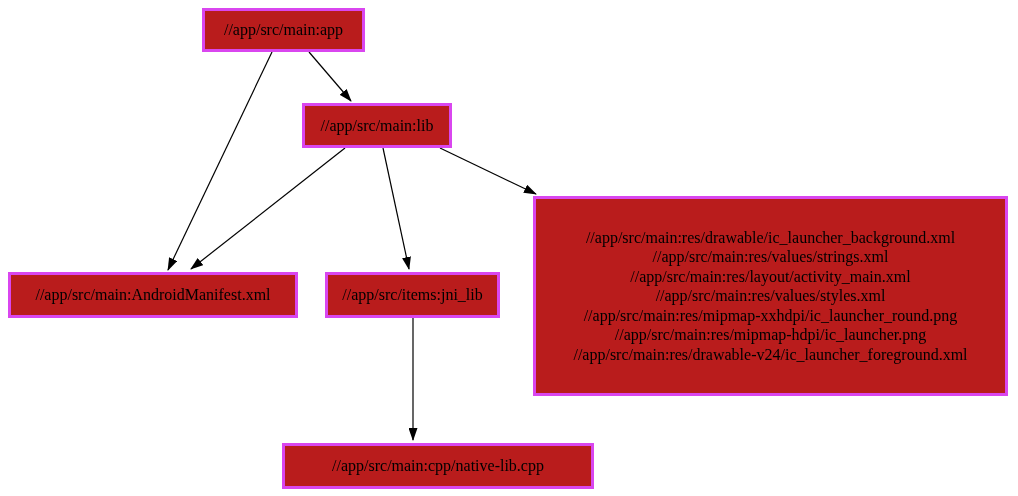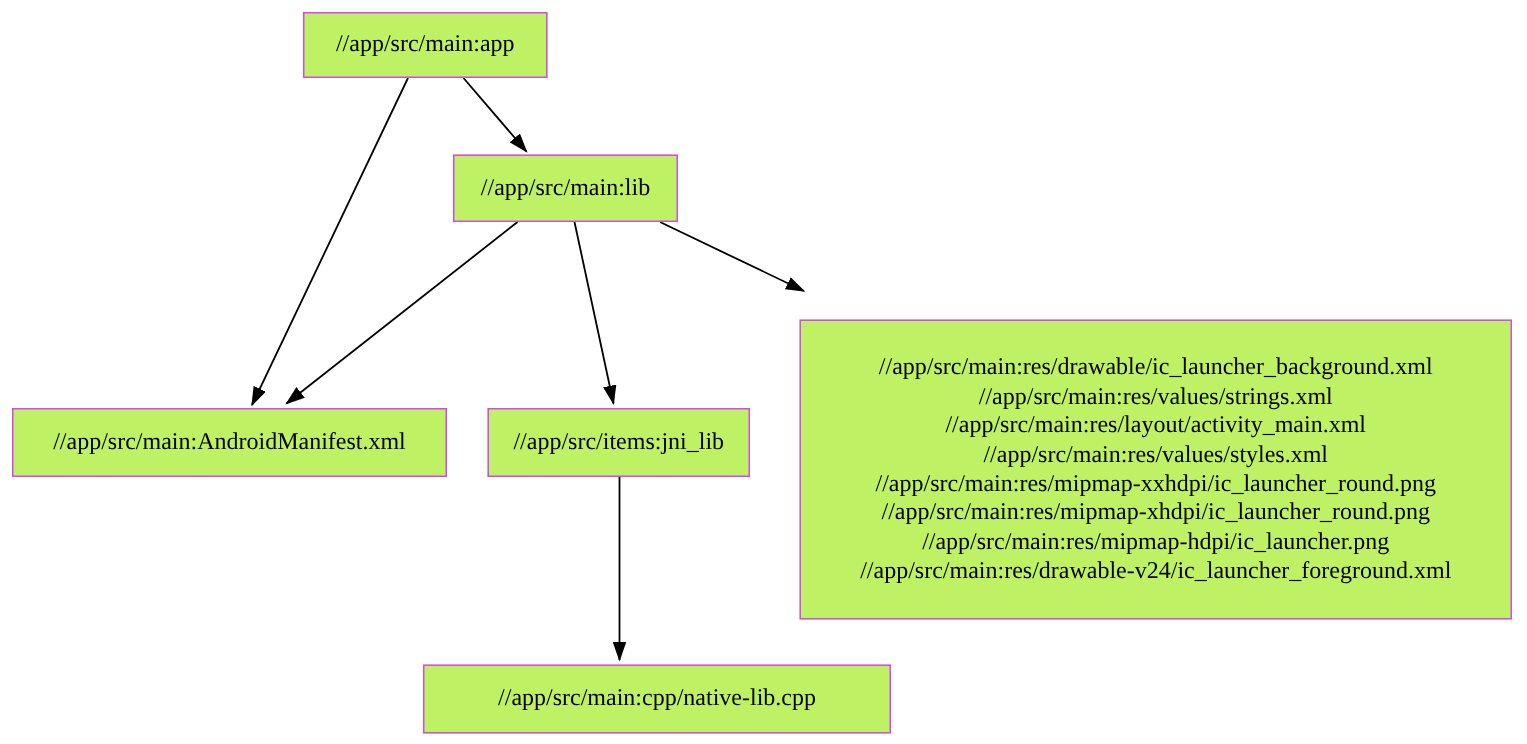--- a/index.html
+++ b/index.html
@@ -22,22 +22,22 @@
     width: 1018px;
     height: 496px;
   }
   #edge-layer line {
     stroke: #000000;
     stroke-width: 1.2;
   }
   .node {
     position: absolute;
     box-sizing: border-box;
-    border: 1px solid #d946ef;
-    background: #bef264;
+    border: 3px solid #d946ef;
+    background: #b91c1c;
     display: flex;
     flex-direction: column;
     align-items: center;
     justify-content: center;
     text-align: center;
     color: #000000;
   }
   .node-line {
     font-size: 16px;
     line-height: 19.4px;
@@ -67,27 +67,26 @@
       </div>
       <div class="node" style="left: 302px; top: 103px; width: 150px; height: 45px;">
         <div class="node-line">//app/src/main:lib</div>
       </div>
       <div class="node" style="left: 8px; top: 272px; width: 290px; height: 46px; text-align: center;">
         <div class="node-line">//app/src/main:AndroidManifest.xml</div>
       </div>
       <div class="node" style="left: 325px; top: 272px; width: 175px; height: 46px;">
         <div class="node-line">//app/src/items:jni_lib</div>
       </div>
-      <div class="node" style="left: 533px; top: 213px; width: 475px; height: 200px;">
+      <div class="node" style="left: 533px; top: 196px; width: 475px; height: 200px;">
         <div class="node-line">//app/src/main:res/drawable/ic_launcher_background.xml</div>
         <div class="node-line">//app/src/main:res/values/strings.xml</div>
         <div class="node-line">//app/src/main:res/layout/activity_main.xml</div>
         <div class="node-line">//app/src/main:res/values/styles.xml</div>
         <div class="node-line">//app/src/main:res/mipmap-xxhdpi/ic_launcher_round.png</div>
-        <div class="node-line">//app/src/main:res/mipmap-xhdpi/ic_launcher_round.png</div>
         <div class="node-line">//app/src/main:res/mipmap-hdpi/ic_launcher.png</div>
         <div class="node-line">//app/src/main:res/drawable-v24/ic_launcher_foreground.xml</div>
       </div>
       <div class="node" style="left: 282px; top: 443px; width: 312px; height: 46px;">
         <div class="node-line">//app/src/main:cpp/native-lib.cpp</div>
       </div>
     </div>
 </div>
 
 </body></html>

